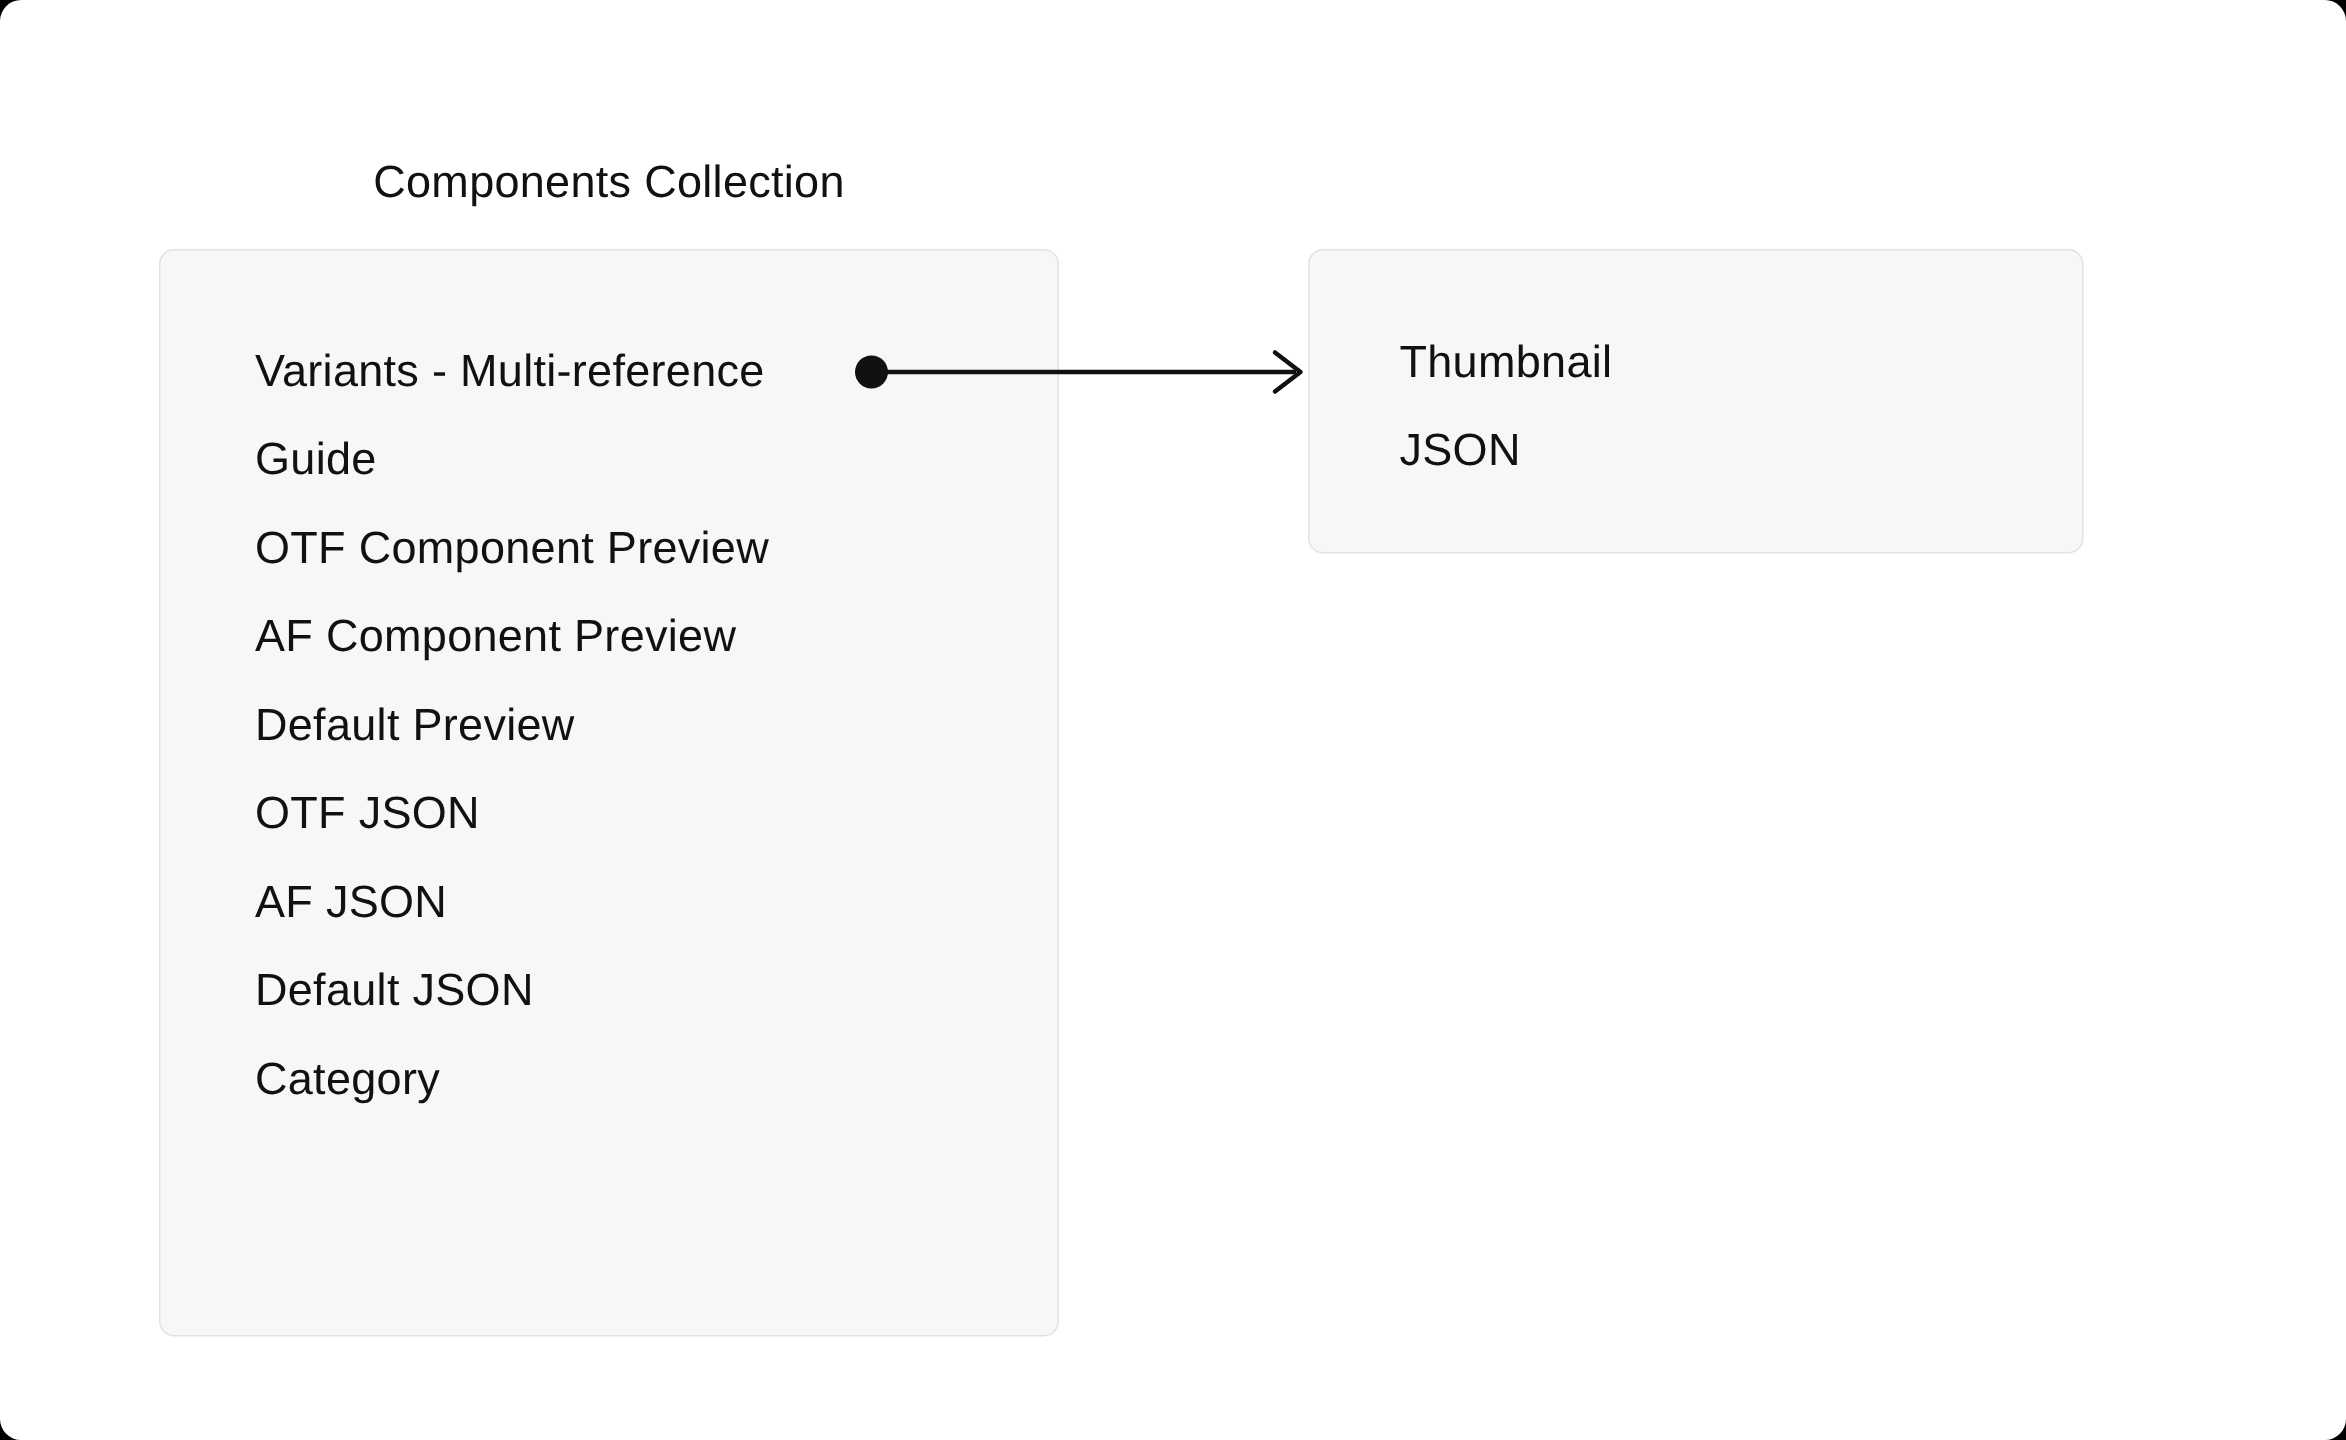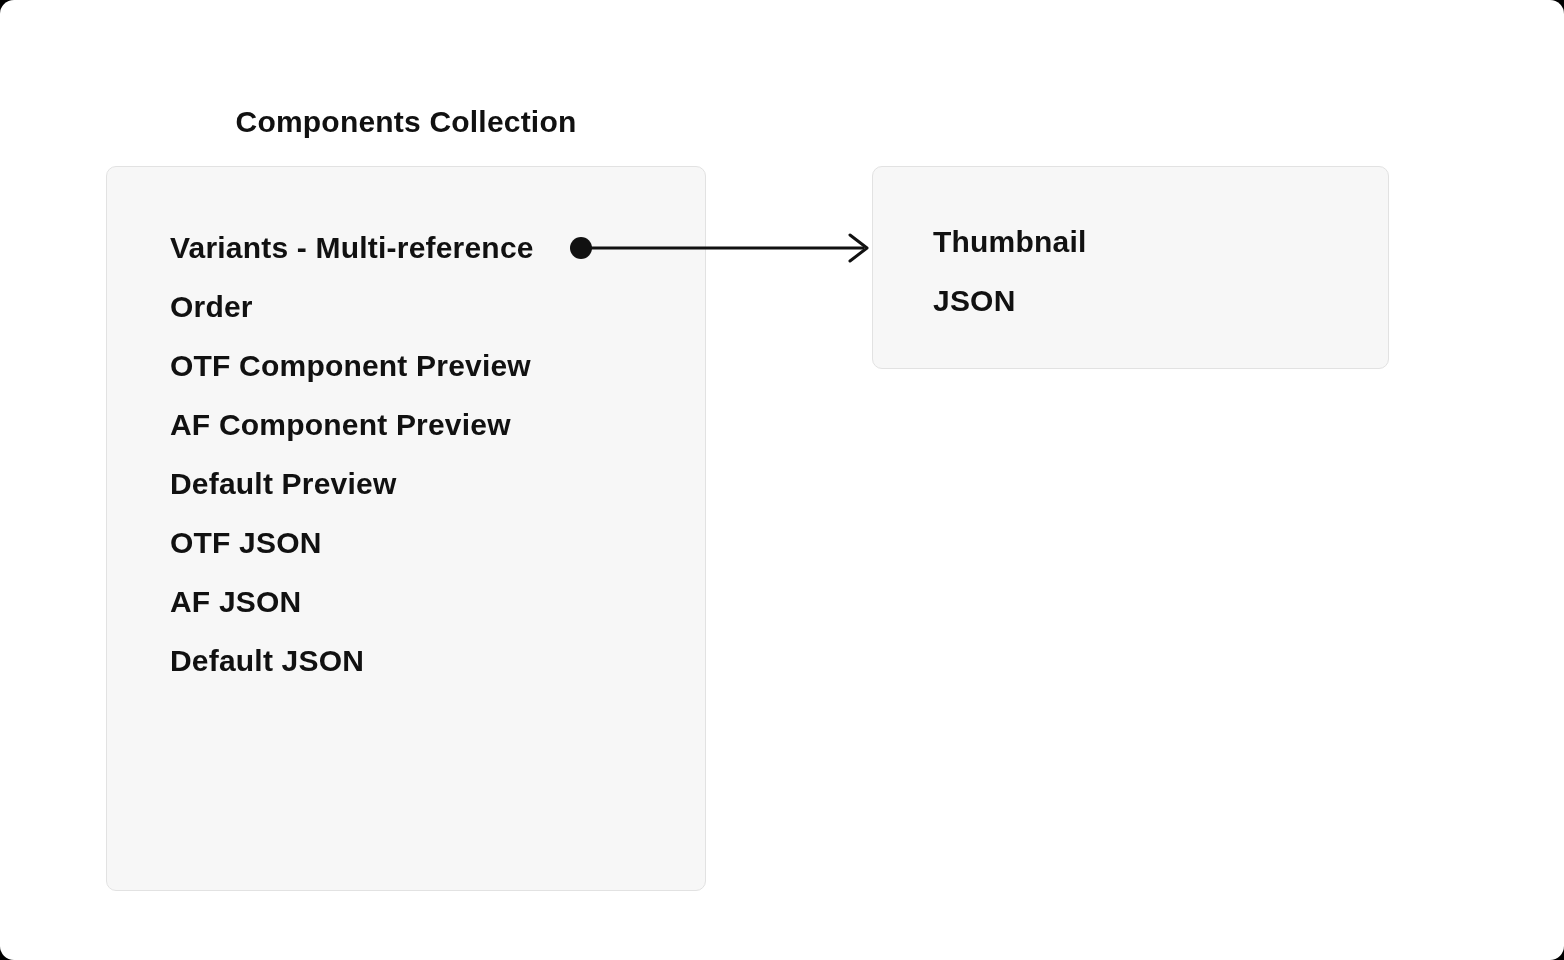--- a/index.html
+++ b/index.html
@@ -8,21 +8,20 @@
     background: #000;
     font-family: "Liberation Sans", "DejaVu Sans", sans-serif;
   }
   .canvas {
     position: relative;
     width: 1564px;
     height: 960px;
     background: #ffffff;
     border-radius: 14px;
     overflow: hidden;
-    font-weight: bold;
   }
   .col-title {
     position: absolute;
     top: 103px;
     text-align: center;
     font-size: 30px;
     line-height: 38px;
     color: #111111;
     letter-spacing: 0.2px;
     white-space: nowrap;
@@ -69,35 +68,36 @@
 <div class="canvas">
 
   <div class="col-title left">Components Collection</div>
 
 
   <div class="box left-box">
     <ul class="field-list">
 
         <li class="field">Variants - Multi-reference</li>
 
-        <li class="field">Order</li>
+        <li class="field">Guide</li>
 
         <li class="field">OTF Component Preview</li>
 
         <li class="field">AF Component Preview</li>
 
         <li class="field">Default Preview</li>
 
         <li class="field">OTF JSON</li>
 
         <li class="field">AF JSON</li>
 
 
         <li class="field">Default JSON</li>
 
+        <li class="field">Category</li>
 
       </ul>
   </div>
 
   <div class="box right-box">
     <ul class="field-list">
 
         <li class="field">Thumbnail</li>
 
         <li class="field">JSON</li>

